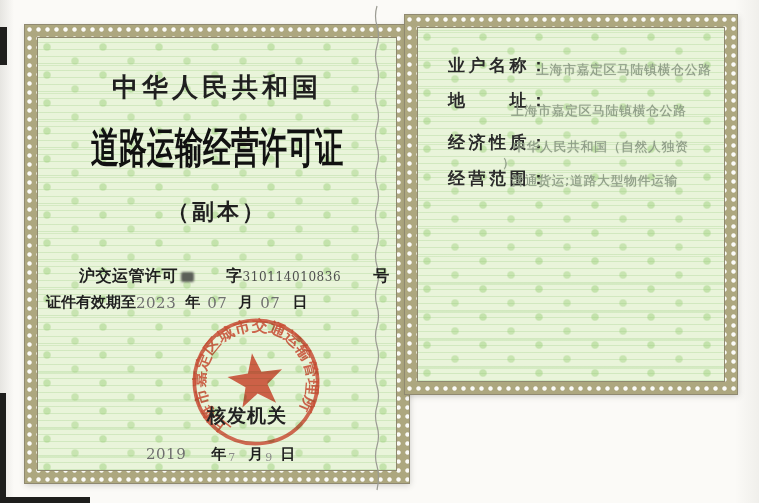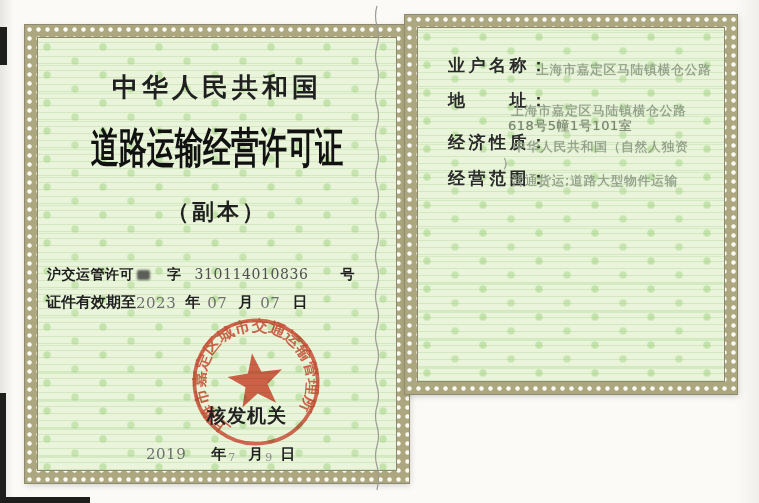--- a/index.html
+++ b/index.html
@@ -44,26 +44,26 @@
   .abs{position:absolute;z-index:3;}
   .center{left:0;right:0;text-align:center;}
   .country{top:45px;font-family:"DejaVu Serif","Liberation Serif",serif;font-weight:700;
     font-size:26px;letter-spacing:4px;color:var(--ink-black);}
   .main-title{top:94px;font-weight:900;font-size:39px;letter-spacing:0;color:#111;
     transform:scale(.72,1.08);transform-origin:center top;white-space:nowrap;}
   .copy-type{top:172px;font-family:"DejaVu Serif","Liberation Serif",serif;font-weight:700;
     font-size:22px;letter-spacing:3px;color:var(--ink-black);}
   .license-row{top:241px;left:22px;display:flex;align-items:baseline;white-space:nowrap;}
   .license-row .cjk{font-family:"DejaVu Serif","Liberation Serif",serif;font-weight:700;
-    font-size:14px;letter-spacing:.5px;color:var(--ink-black);}
+    font-size:16px;letter-spacing:.5px;color:var(--ink-black);margin-left:32px;}
   .smudge{width:13px;height:10px;margin-left:3px;background:#3a3a3a;opacity:.8;
     border-radius:2px;filter:blur(1px);align-self:center;}
   .zi{margin-left:17px;}
-  .license-no{margin-left:13px;font-family:"DejaVu Serif","Liberation Serif",serif;
-    font-size:14px;color:#4f4f4f;letter-spacing:.6px;}
+  .license-no{font-family:"DejaVu Serif","Liberation Serif",serif;
+    font-size:12px;color:#4f4f4f;letter-spacing:.6px;}
   .hao{margin-left:32px;}
   .validity-row{top:268px;left:21px;display:flex;align-items:center;white-space:nowrap;
     font-family:"DejaVu Serif","Liberation Serif",serif;font-weight:700;font-size:15px;color:var(--ink-black);}
   .fade{font-weight:400;font-size:15px;color:var(--faded-ink);letter-spacing:.5px;}
   .validity-row .y{margin-left:9px;} .validity-row .v1{margin-left:7px;}
   .validity-row .m{margin-left:11px;} .validity-row .v2{margin-left:7px;}
   .validity-row .d{margin-left:12px;}
   .issuer{left:162px;top:378px;width:120px;text-align:center;
     font-family:"DejaVu Serif","Liberation Serif",serif;font-weight:700;font-size:19px;
     letter-spacing:1px;color:#222;z-index:5;}
@@ -144,21 +144,20 @@
   </svg>
 
   <div class="page page-right">
     <div class="inner"></div>
 
     <div class="abs field-label" style="left:43px;top:39px">业户名称：</div>
     <div class="abs field-value" style="left:131px;top:46px">上海市嘉定区马陆镇横仓公路</div>
 
     <div class="abs field-label" style="left:43px;top:74px">地　　址：</div>
     <div class="abs field-value" style="left:106px;top:87px">上海市嘉定区马陆镇横仓公路</div>
-    <div class="abs field-value value-dark" style="left:103px;top:102px">618号5幢1号101室</div>
 
     <div class="abs field-label" style="left:43px;top:116px">经济性质：</div>
     <div class="abs field-value" style="left:108px;top:123px">中华人民共和国（自然人独资</div>
     <div class="abs field-value" style="left:97px;top:139px">）</div>
 
     <div class="abs field-label" style="left:43px;top:152px">经营范围：</div>
     <div class="abs field-value" style="left:106px;top:157px">普通货运;道路大型物件运输</div>
   </div>
 
   <div class="artifact art-left-top"></div>

